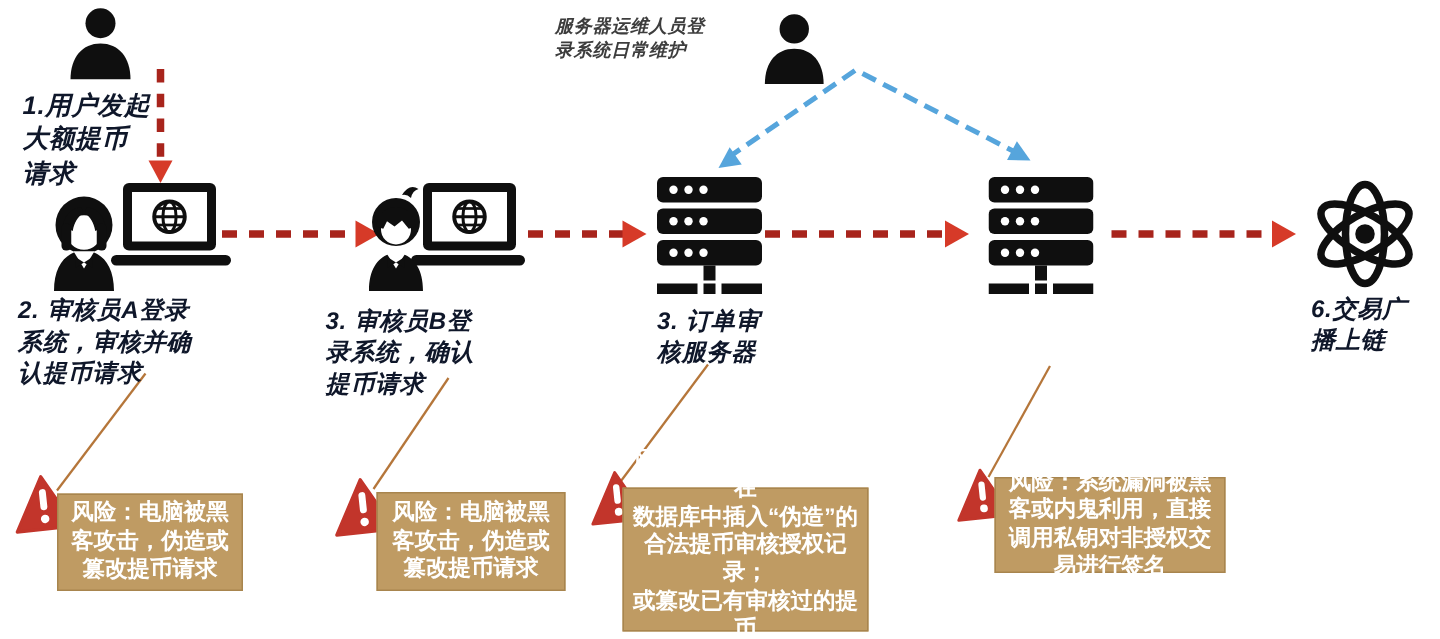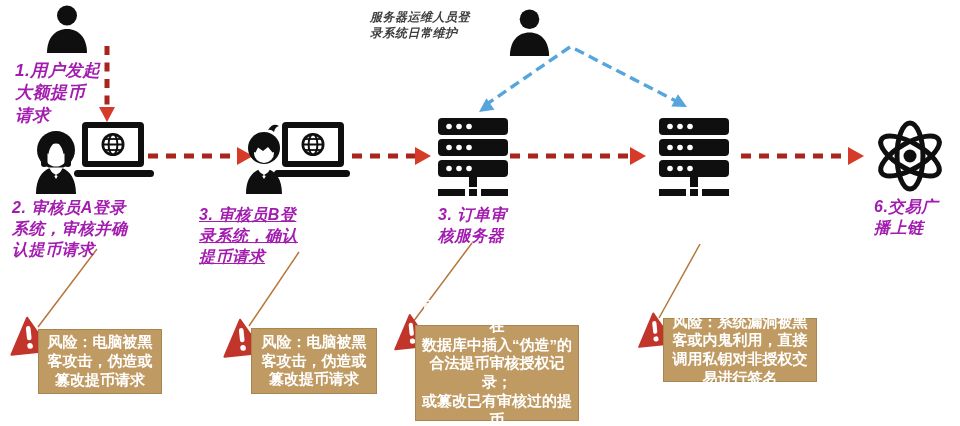--- a/index.html
+++ b/index.html
@@ -3,21 +3,21 @@
 <meta charset="utf-8">
 <style>
   html,body{margin:0;padding:0;background:#ffffff;}
   .canvas{
     position:relative;width:960px;height:426px;background:#ffffff;overflow:hidden;
     font-family:"Liberation Sans","DejaVu Sans",sans-serif;
   }
   .overlay{position:absolute;left:0;top:0;width:960px;height:426px;pointer-events:none;}
   .icon-wrap{position:absolute;line-height:0;}
   .step-label{
-    position:absolute;font-weight:700;font-style:italic;color:#a21caf;
+    position:absolute;font-weight:700;font-style:italic;color:#0f172a;
     font-size:16px;line-height:1.32;white-space:pre-line;letter-spacing:0.5px;
   }
   .step-label.big{font-size:17px;}
   .ops-label{
     position:absolute;font-weight:700;font-style:italic;color:#3d3d3d;
     font-size:12px;line-height:1.3;white-space:pre-line;letter-spacing:0.5px;
   }
   .risk-box{
     position:absolute;background:#bf9b63;border:1px solid #a8854e;
     display:flex;align-items:center;justify-content:center;box-sizing:border-box;
@@ -139,21 +139,21 @@
       <circle cx="18" cy="28" r="16" fill="#0f0f0f"></circle>
       <path d="M22 10 Q27 2 33 6 Q29 7 28 12 Q25 9 22 10 Z" fill="#0f0f0f"></path>
       <circle cx="18" cy="33" r="10" fill="#ffffff"></circle>
       <path d="M5 31 A13 13 0 0 1 31 31 L26.5 32.5 L22 27 L17 31 L12 27.5 L9.5 32.5 Z" fill="#0f0f0f"></path>
       <path d="M0 74 C0 59 6 52 14 49 L18 54 L22 49 C30 52 36 59 36 74 Z" fill="#0f0f0f"></path>
       <polygon points="11.5,48.5 24.5,48.5 18,59" fill="#ffffff"></polygon>
       <polygon points="18,55 12.5,51.5 12.5,58.5" fill="#0f0f0f"></polygon>
       <polygon points="18,55 23.5,51.5 23.5,58.5" fill="#0f0f0f"></polygon>
     </svg>
   </div>
-  <div class="step-label" style="left:199px;top:204px;text-decoration:underline;">3. 审核员B登
+  <div class="step-label" style="left:217px;top:204px;">3. 审核员B登
 录系统，确认
 提币请求</div>
 
   <div class="icon-wrap" style="left:438px;top:118px;">
     <svg width="70" height="80" viewBox="0 0 70 80">
       <g fill="#0f0f0f">
         <rect x="0" y="0" width="70" height="17" rx="4"></rect>
         <rect x="0" y="21" width="70" height="17" rx="4"></rect>
         <rect x="0" y="42" width="70" height="17" rx="4"></rect>
         <rect x="31" y="59" width="8" height="10"></rect>

